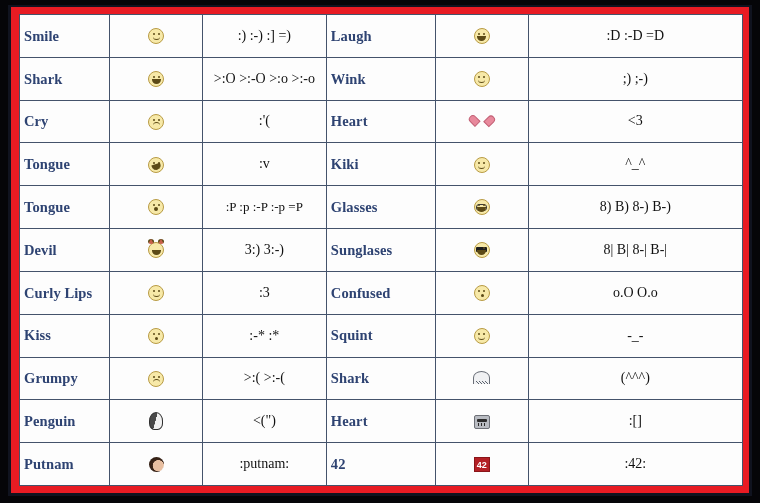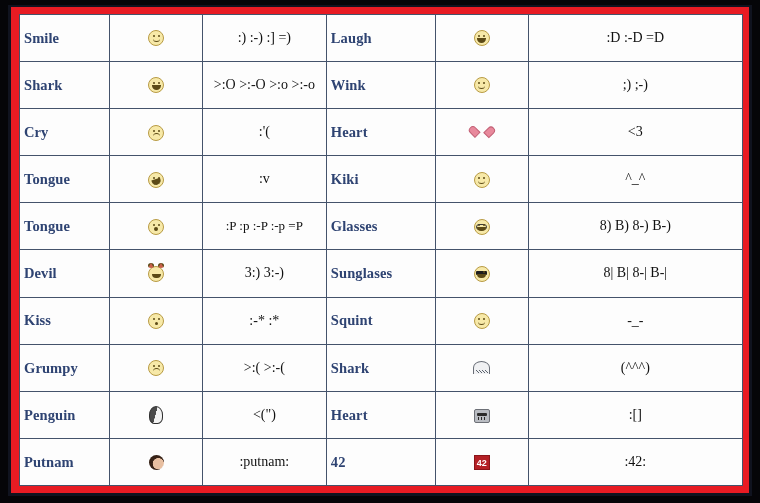--- a/index.html
+++ b/index.html
@@ -440,20 +440,32 @@
             <span class="face horns"><span class="mouth wide"></span></span>
           </td>
           <td class="code">3:) 3:-)</td>
           <td class="name">Sunglases</td>
           <td class="icon">
             <span class="face"><span class="shades"></span><span class="mouth wide"></span></span>
           </td>
           <td class="code">8| B| 8-| B-|</td>
         </tr>
 
+        <tr>
+          <td class="name">Curly Lips</td>
+          <td class="icon">
+            <span class="face"><span class="mouth"></span></span>
+          </td>
+          <td class="code">:3</td>
+          <td class="name">Confused</td>
+          <td class="icon">
+            <span class="face"><span class="mouth tiny"></span></span>
+          </td>
+          <td class="code">o.O O.o</td>
+        </tr>
 
         <tr>
           <td class="name">Kiss</td>
           <td class="icon">
             <span class="face"><span class="mouth tiny"></span></span>
           </td>
           <td class="code">:-* :*</td>
           <td class="name">Squint</td>
           <td class="icon">
             <span class="face"><span class="mouth"></span></span>

